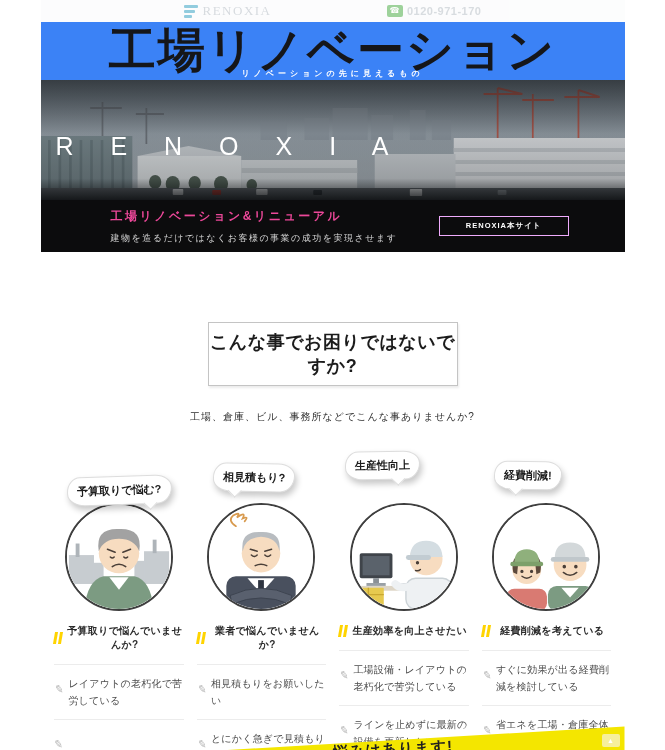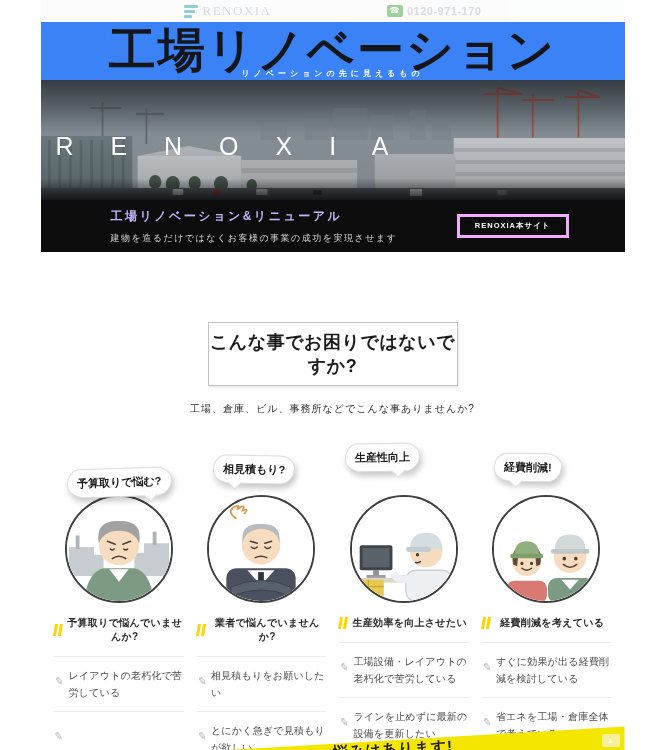--- a/index.html
+++ b/index.html
@@ -20,27 +20,27 @@
   .title-band h1 { font-size:47px; font-weight:600; color:#15161a; letter-spacing:2px; line-height:56px; white-space:nowrap; }
   .tagline { position:absolute; bottom:1px; width:100%; color:#ffffff; font-size:8px; font-weight:bold; letter-spacing:4px; }
 
   
   .hero { position:relative; height:120px; overflow:hidden; }
   .hero-scene { position:absolute; inset:0; width:100%; height:100%; }
   .hero-brand { position:absolute; top:40px; left:0; width:100%; text-align:left; color:#fff; font-size:25px; font-weight:400; letter-spacing:15px; padding-left:15px;margin-top:12px; }
 
   
   .dark-band { height:52px; background:#0c0c0d; display:flex; align-items:center; justify-content:space-between; padding:0 56px 0 70px; }
-  .dark-left h2 { font-size:12px; font-weight:600; color:#c4b5fd; letter-spacing:2.5px; margin-bottom:7px; }
+  .dark-left h2 { font-size:12px; font-weight:600; color:#ec4899; letter-spacing:2.5px; margin-bottom:7px; }
   .dark-left p { font-size:9px; color:#d6d6d6; letter-spacing:1.5px; }
-  .site-btn { background:transparent; border:3px solid #f0abfc; border-radius:0; color:#fff; font-size:7.5px; letter-spacing:1px; padding:4px 15px; font-weight:bold; cursor:pointer; font-family:inherit; }
+  .site-btn { background:transparent; border:1px solid #f0abfc; border-radius:0; color:#fff; font-size:7.5px; letter-spacing:1px; padding:4px 26px; font-weight:bold; cursor:pointer; font-family:inherit; }
 
   
   .box-title { width:250px; margin:70px auto 0; border:1px solid #c4c4c4; background:#fff; box-shadow:1px 2px 2px rgba(0,0,0,.08); text-align:center; font-size:18px; font-weight:600; color:#1c1c1c; letter-spacing:.5px; padding:7px 0; }
-  .section-sub { text-align:center; font-size:10px; color:#2e2e2e; letter-spacing:1px; margin-top:16px; }
+  .section-sub { text-align:center; font-size:10px; color:#2e2e2e; letter-spacing:1px; margin-top:24px; }
 
   .cols { width:557px; margin:24px auto 0; display:flex; gap:13px; }
   .col { width:129.5px; position:relative; }
 
   .bubble { position:absolute; z-index:2; background:#fff; border:1px solid #ddd; padding:6px 9px; font-size:11px; font-weight:bold; color:#1d1d1d; white-space:nowrap; border-radius:16px 20px 18px 22px / 18px 15px 20px 15px; box-shadow:2px 4px 6px rgba(0,0,0,.22); }
   .bubble::after { content:''; position:absolute; bottom:-5px; width:9px; height:9px; background:#fff; border-right:1px solid #ddd; border-bottom:1px solid #ddd; transform:rotate(45deg); }
   .bubble.tail-r::after { right:16px; } .bubble.tail-l::after { left:16px; }
   .b1 { top:28px; left:13px; transform:rotate(-2deg); }
   .b2 { top:15px; left:16px; transform:rotate(1deg); }
   .b3 { top:3px;  left:6px;  transform:rotate(-1deg); }

